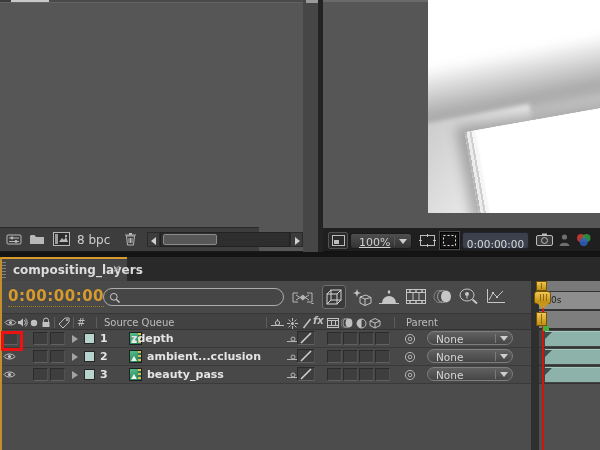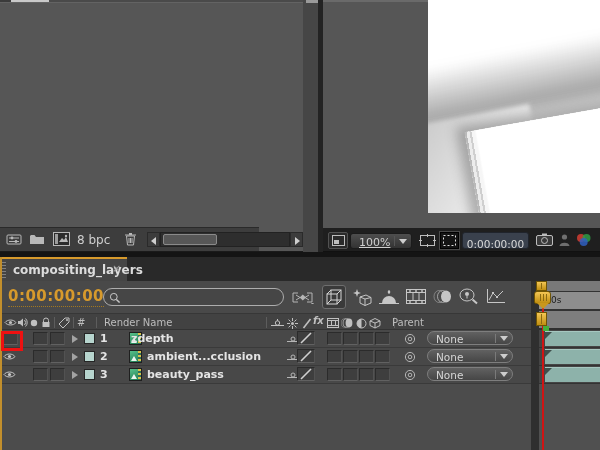--- a/index.html
+++ b/index.html
@@ -280,21 +280,21 @@
       <div class="a vline" style="left:54px;top:3px;"></div>
       <span class="a" style="left:58px;top:3px;">
           <svg width="12" height="11" viewBox="0 0 12 11">
             <path d="M1 7 L7 1 L11 1 L11 5 L5 11 Z" stroke="#c0c0c0" fill="none"></path>
             <circle cx="9" cy="3" r="1" fill="#c0c0c0"></circle>
           </svg>
         </span>
       <div class="a vline" style="left:73px;top:3px;"></div>
       <span class="a hdrtxt" style="left:77px;top:3px;">#</span>
       <div class="a vline" style="left:96px;top:3px;"></div>
-      <span class="a hdrtxt" style="left:104px;top:3px;">Render Name</span>
+      <span class="a hdrtxt" style="left:104px;top:3px;">Source Queue</span>
 
       <div class="a vline" style="left:266px;top:3px;"></div>
       <span class="a" style="left:271px;top:5px;">
           <svg width="13" height="8" viewBox="0 0 13 8">
             <line x1="0" y1="6.5" x2="13" y2="6.5" stroke="#c0c0c0"></line>
             <circle cx="6.5" cy="4" r="2.2" stroke="#c0c0c0" fill="none"></circle>
             <line x1="6.5" y1="0" x2="6.5" y2="1.8" stroke="#c0c0c0"></line>
           </svg>
         </span>
       <span class="a" style="left:287px;top:4px;">
@@ -340,21 +340,21 @@
             <path d="M5.5 1 A4.5 4.5 0 0 0 5.5 10 Z" fill="#c0c0c0"></path>
           </svg>
         </span>
       <span class="a" style="left:369px;top:3px;">
           <svg width="12" height="12" viewBox="0 0 12 12">
             <path d="M1 4 L6 1.5 L11 4 L11 8.5 L6 11 L1 8.5 Z" stroke="#c0c0c0" fill="none"></path>
             <path d="M1 4 L6 6 L11 4 M6 6 L6 11" stroke="#c0c0c0" fill="none"></path>
           </svg>
         </span>
       <div class="a vline" style="left:394px;top:3px;"></div>
-      <span class="a hdrtxt" style="left:392px;top:3px;">Parent</span>
+      <span class="a hdrtxt" style="left:406px;top:3px;">Parent</span>
     </div>
 
     <div class="a" style="left:0;top:73px;width:531px;height:17px;background:#484848;">
       <div class="a sunk" style="left:3px;top:2px;width:15px;height:13px;"></div>
       <div class="a sunk" style="left:33px;top:2px;width:15px;height:13px;"></div>
       <div class="a sunk" style="left:50px;top:2px;width:15px;height:13px;"></div>
       <div class="a" style="left:72px;top:5px;width:0;height:0;border-top:4px solid transparent;border-bottom:4px solid transparent;border-left:6px solid #a3a3a3;"></div>
       <div class="a" style="left:84px;top:3px;width:11px;height:11px;background:#b7d5ce;border:1px solid #262626;"></div>
       <span class="a rowname" style="left:100px;top:2px;">1</span>
       <div class="a" style="left:129px;top:2px;width:13px;height:13px;border:1px solid #1f1f1f;background:linear-gradient(160deg,#57c08a,#1e7a52);">

